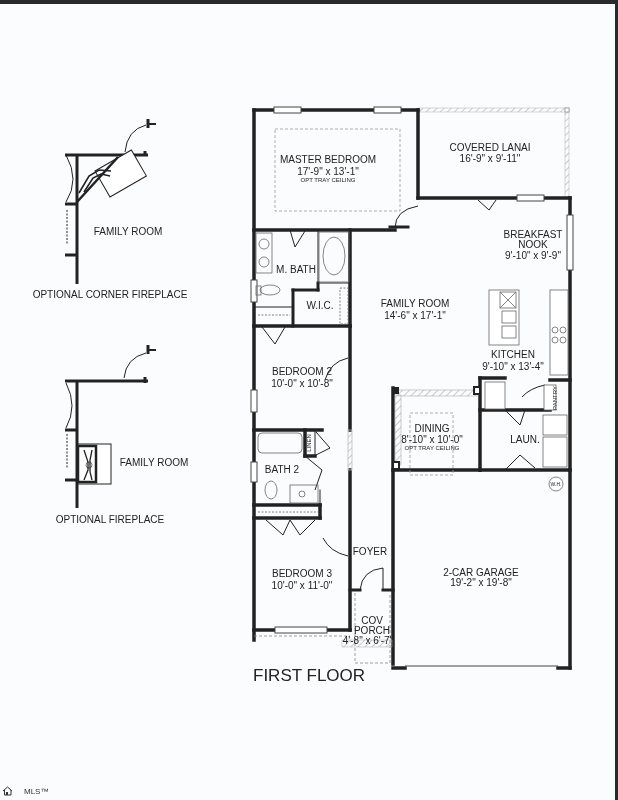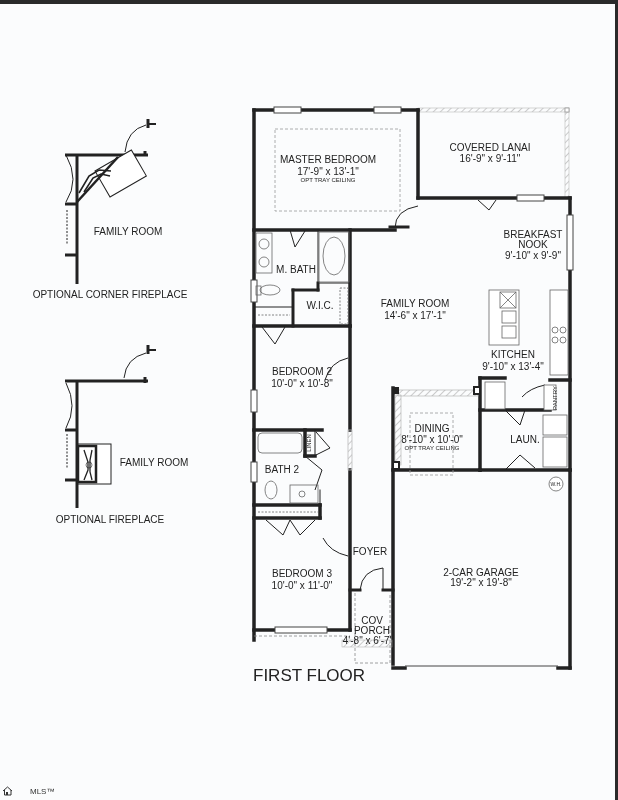--- a/index.html
+++ b/index.html
@@ -11,21 +11,21 @@
     .topbar { position: absolute; left: 0; top: 0; width: 618px; height: 4px; background: #2a2a2a; }
     .rightbar { position: absolute; right: 0; top: 0; width: 3px; height: 800px; background: #2a2a2a; }
     svg.plan { position: absolute; left: 0; top: 0; }
     .lbl { font-family: "Liberation Sans", sans-serif; fill: #222; text-anchor: middle; }
     .rm { font-size: 10px; }
     .dm { font-size: 10px; }
     .sm { font-size: 6px; }
     .big { font-size: 17px; text-anchor: start; }
     .logo {
       position: absolute; left: 2px; top: 786px; font-size: 8px; color: #333;
-      display: flex; align-items: center; gap: 17px;
+      display: flex; align-items: center; gap: 11px;
     }
   </style>
 </head>
 <body>
 
 <div class="topbar"></div>
 <div class="rightbar"></div>
 
 <svg class="plan" width="618" height="800" viewBox="0 0 618 800">
   <defs>

